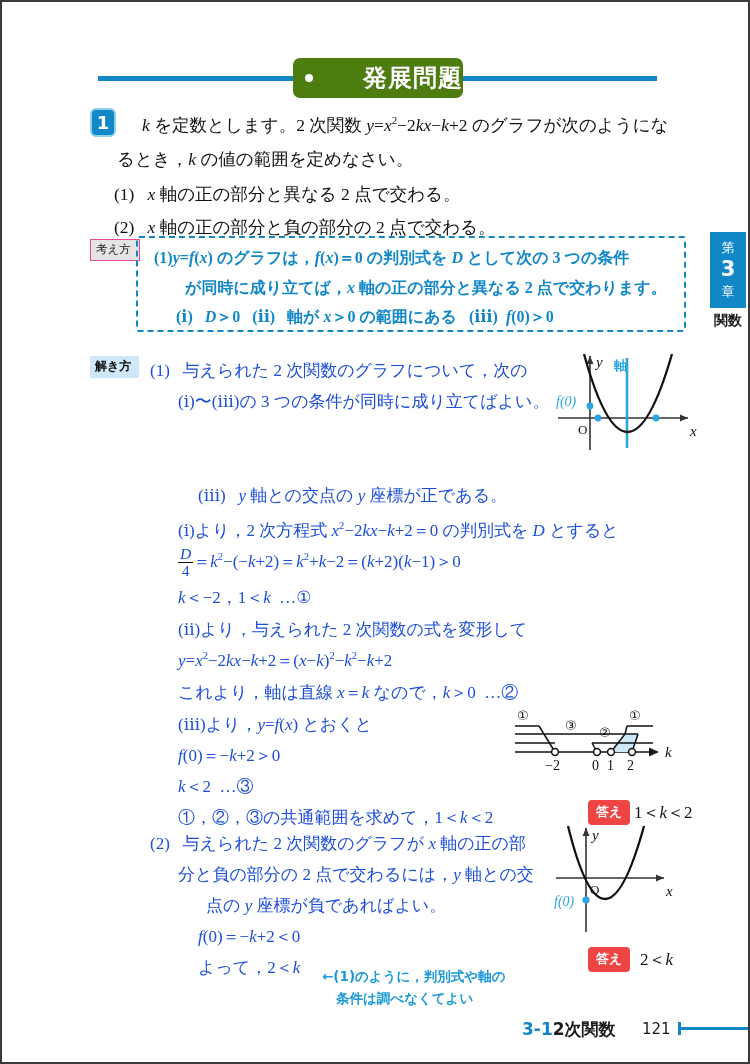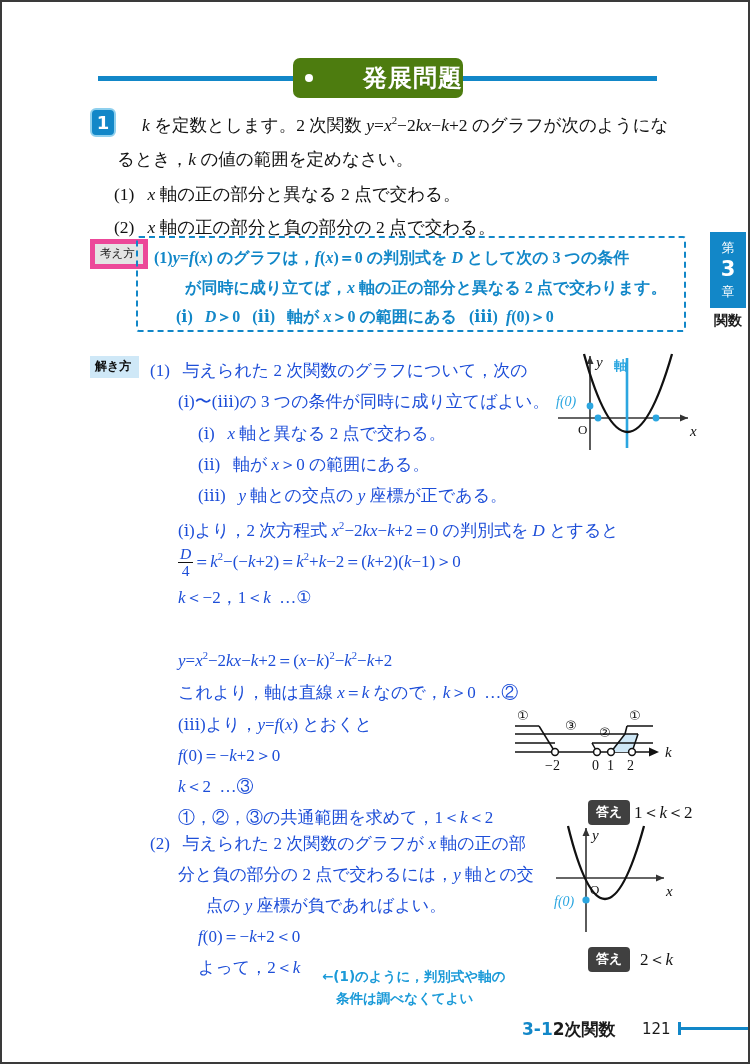--- a/index.html
+++ b/index.html
@@ -80,21 +80,21 @@
     font-size: 17.5px; line-height: 34px; color: #111; }
   .prob-item { position: absolute; left: 112px; width: 580px;
     font-size: 17.5px; line-height: 32px; color: #111; }
 
   
   .kangae-label {
     position: absolute; left: 88px; top: 237px;
     background: #e4e4e4; color: #222;
     font-family: "DejaVu Sans", sans-serif; font-size: 11.5px;
     padding: 2px 8px 3px 5px;
-    border: 5px solid #ec4899;
+    border: 1px solid #ec4899;
   }
   .kangae-box {
     position: absolute; left: 134px; top: 234px;
     width: 550px; height: 96px;
     border: 2px dashed #1287c8;
     border-radius: 3px;
   }
   .kangae-line {
     position: absolute; color: #1287c8; font-weight: bold;
     font-size: 16px; line-height: 30px;
@@ -105,21 +105,21 @@
     position: absolute; left: 88px; top: 354px;
     background: #cfe8f7; color: #0d0d0d;
     font-family: "DejaVu Sans", sans-serif; font-size: 12px; font-weight: bold;
     padding: 2px 8px 3px 5px;
   }
   .sol { position: absolute; font-size: 17px; line-height: 31px; color: #1d4ed8; }
 
   
   .ans-badge {
     position: absolute;
-    background: #404040; color: #ffffff;
+    background: #ef4444; color: #ffffff;
     font-family: Liberation Mono, monospace;
     font-size: 13px; font-weight: bold;
     padding: 3px 8px 4px; border-radius: 4px;
   }
   .ans-val { position: absolute; font-size: 17px; color: #111; }
 
   
   .blue-note {
     position: absolute; color: #1b9ad8;
     font-family: "DejaVu Sans", sans-serif;
@@ -205,42 +205,39 @@
 
   <div class="toki-label">解き方</div>
 
   <div class="sol" style="left:148px; top:353px;">
     <span class="mn">(1)</span> &nbsp;&nbsp;与えられた 2 次関数のグラフについて，次の
   </div>
   <div class="sol" style="left:176px; top:384px;">
     (ⅰ)〜(ⅲ)の 3 つの条件が同時に成り立てばよい。
   </div>
 
-  <div class="sol" style="left:196px; top:416px;">
-    (ⅰ)&nbsp;&nbsp; <span class="m">x</span> 軸と異なる 2 点で交わる。
-  </div>
-  <div class="sol" style="left:196px; top:447px;">
-    (ⅱ)&nbsp;&nbsp; 軸が <span class="m">x</span>＞0 の範囲にある。
-  </div>
   <div class="sol" style="left:196px; top:478px;">
     (ⅲ)&nbsp;&nbsp; <span class="m">y</span> 軸との交点の <span class="m">y</span> 座標が正である。
   </div>
 
   <div class="sol" style="left:176px; top:513px;">
     (ⅰ)より，2 次方程式 <span class="m">x</span><sup>2</sup>−2<span class="m">kx</span>−<span class="m">k</span>+2＝0 の判別式を <span class="m">D</span> とすると
   </div>
 
   <div class="sol" style="left:176px; top:545px; line-height:26px;">
     <span class="frac"><span class="num m">D</span><span class="den mn">4</span></span><span class="mn">＝</span><span class="m">k</span><sup>2</sup>−(−<span class="m">k</span>+2)＝<span class="m">k</span><sup>2</sup>+<span class="m">k</span>−2＝(<span class="m">k</span>+2)(<span class="m">k</span>−1)＞0
   </div>
 
   <div class="sol" style="left:176px; top:580px;">
     <span class="m">k</span>＜−2，1＜<span class="m">k</span>&nbsp;&nbsp;…①
   </div>
 
+  <div class="sol" style="left:176px; top:612px;">
+    (ⅱ)より，与えられた 2 次関数の式を変形して
+  </div>
   <div class="sol" style="left:176px; top:643px;">
     <span class="m">y</span>=<span class="m">x</span><sup>2</sup>−2<span class="m">kx</span>−<span class="m">k</span>+2＝(<span class="m">x</span>−<span class="m">k</span>)<sup>2</sup>−<span class="m">k</span><sup>2</sup>−<span class="m">k</span>+2
   </div>
   <div class="sol" style="left:176px; top:675px;">
     これより，軸は直線 <span class="m">x</span>＝<span class="m">k</span> なので，<span class="m">k</span>＞0&nbsp;&nbsp;…②
   </div>
 
   <div class="sol" style="left:176px; top:707px;">
     (ⅲ)より，<span class="m">y</span>=<span class="m">f</span>(<span class="m">x</span>) とおくと
   </div>

